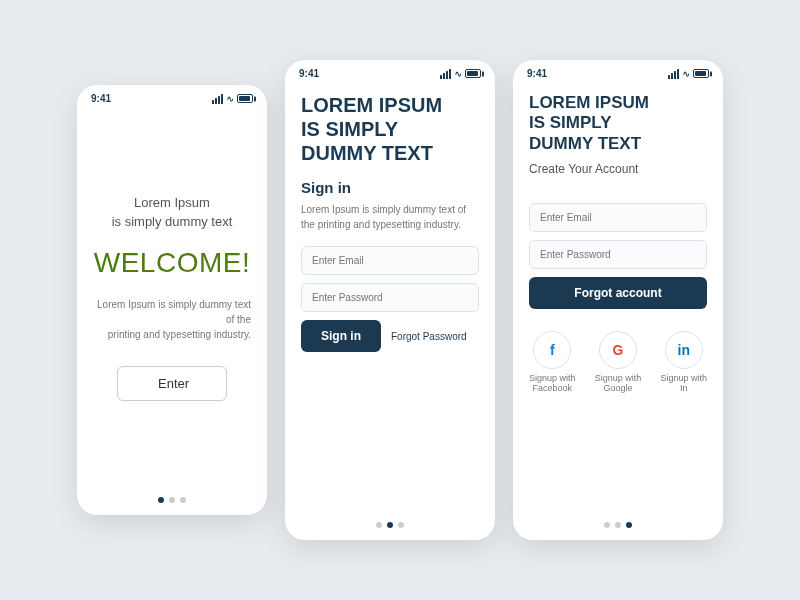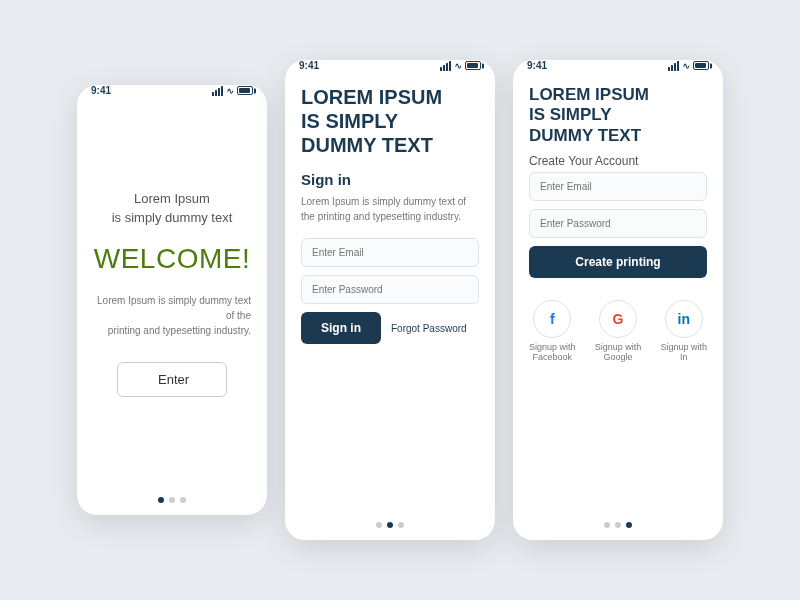--- a/index.html
+++ b/index.html
@@ -45,21 +45,21 @@
     .phone-large {
       width: 210px;
       height: 480px;
     }
 
     
     .status-bar {
       display: flex;
       justify-content: space-between;
       align-items: center;
-      padding: 0 14px 4px;
+      padding: 8px 14px 4px;
       font-size: 10px;
       font-weight: 600;
       color: #1b3a52;
     }
 
     .status-icons {
       display: flex;
       align-items: center;
       gap: 3px;
     }
@@ -254,21 +254,21 @@
     
     .signup-screen {
       display: flex;
       flex-direction: column;
       flex: 1;
     }
 
     .create-heading {
       font-size: 12px;
       color: #555;
-      margin-bottom: 4px;
+      margin-bottom: 27px;
       font-weight: 400;
     }
 
     .social-row {
       display: flex;
       justify-content: space-between;
       margin-top: 12px;
       margin-bottom: 12px;
     }
 
@@ -424,21 +424,21 @@
       </div>
     </div>
     <div class="phone-content">
       <div class="signup-screen">
         <div class="app-title-large" style="white-space: pre-line; font-size: 17px; margin-bottom: 8px;">LOREM IPSUM
 IS SIMPLY
 DUMMY TEXT</div>
         <div class="create-heading">Create Your Account</div>
         <input class="input-field" type="text" placeholder="Enter Email" style="">
         <input class="input-field" type="password" placeholder="Enter Password" style="">
-        <button class="primary-btn" style="width: 100%; margin-bottom: 10px;">Create printing</button>
+        <button class="primary-btn" style="width: 100%; margin-bottom: 10px;">Forgot account</button>
         <div class="social-row">
           <div class="social-item">
             <div class="social-icon facebook">f</div>
             <div class="social-label">Signup with<br>Facebook</div>
           </div>
           <div class="social-item">
             <div class="social-icon google">G</div>
             <div class="social-label">Signup with<br>Google</div>
           </div>
           <div class="social-item">

